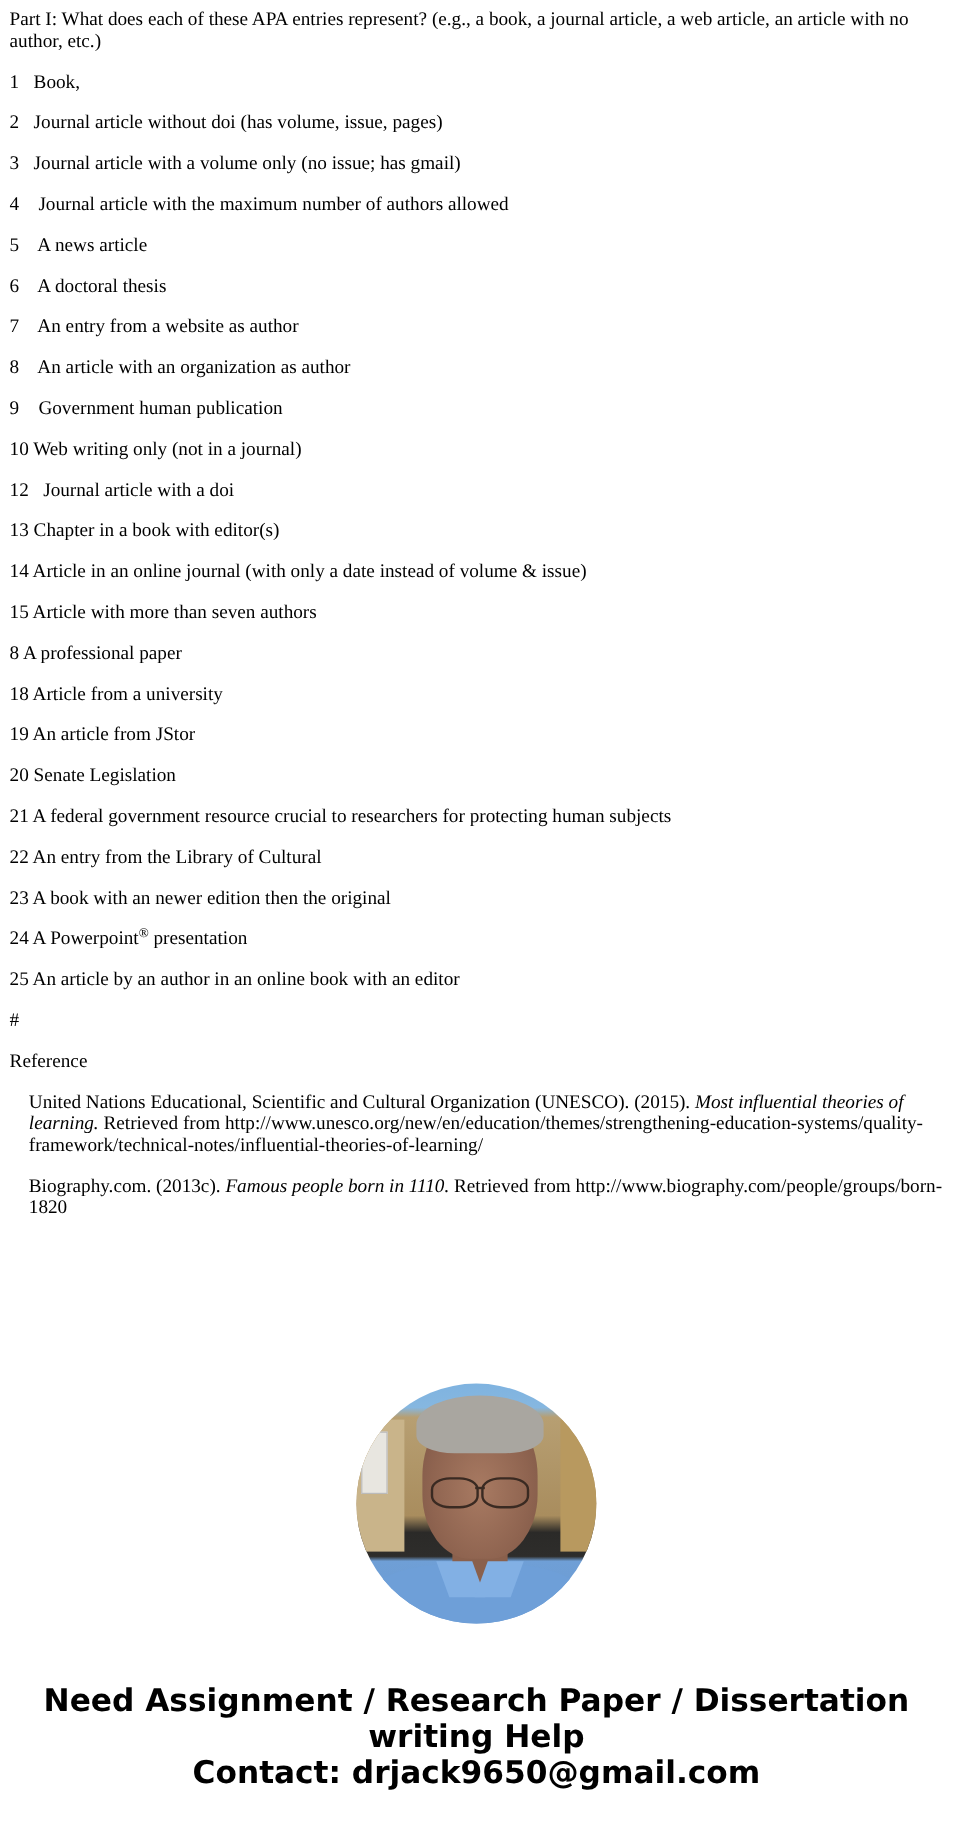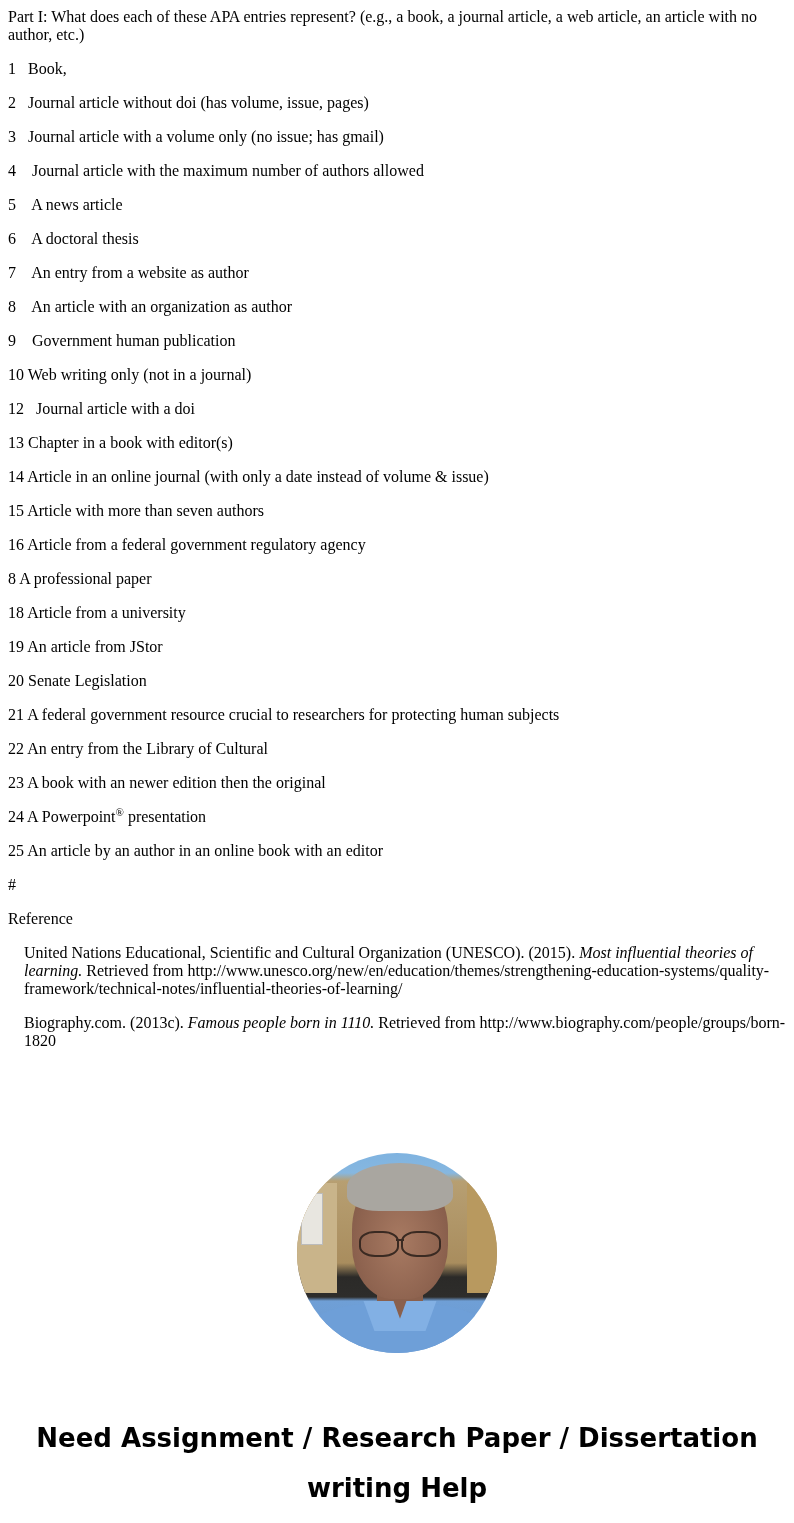--- a/index.html
+++ b/index.html
@@ -53,21 +53,21 @@
   .av-collar-r { position:absolute; left:104px; top:148px; width:30px; height:30px; background:#82b0e4; transform: skewX(-20deg); }
   .promo {
     position: absolute; left: 0; top: 1403px; width: 794px;
     text-align: center;
     font-family: "DejaVu Sans", sans-serif;
     font-weight: bold;
     font-size: 26px;
     line-height: 30px;
     color: #000000;
   }
-  .promo div { white-space: nowrap; margin-top: 20px; }
+  .promo div { white-space: nowrap; }
 </style>
 </head>
 <body>
 
 <div class="doc">
   <p class="heading">Part I: What does each of these APA entries represent? (e.g., a book, a journal article, a web article, an article with no author, etc.)</p>
 
   <div id="items-list">
       <p class="item"><span>1</span><span>   </span><span>Book,</span></p>
       <p class="item"><span>2</span><span>   </span><span>Journal article without doi (has volume, issue, pages)</span></p>
@@ -76,21 +76,20 @@
       <p class="item"><span>5</span><span>    </span><span>A news article</span></p>
       <p class="item"><span>6</span><span>    </span><span>A doctoral thesis</span></p>
       <p class="item"><span>7</span><span>    </span><span>An entry from a website as author</span></p>
       <p class="item"><span>8</span><span>    </span><span>An article with an organization as author</span></p>
       <p class="item"><span>9</span><span>    </span><span>Government human publication</span></p>
       <p class="item"><span>10</span><span> </span><span>Web writing only (not in a journal)</span></p>
       <p class="item"><span>12</span><span>   </span><span>Journal article with a doi</span></p>
       <p class="item"><span>13</span><span> </span><span>Chapter in a book with editor(s)</span></p>
       <p class="item"><span>14</span><span> </span><span>Article in an online journal (with only a date instead of volume &amp; issue)</span></p>
       <p class="item"><span>15</span><span> </span><span>Article with more than seven authors</span></p>
-      <p class="item"><span>16</span><span> </span><span>Article from a federal government regulatory agency</span></p>
       <p class="item"><span>8</span><span> </span><span>A professional paper</span></p>
       <p class="item"><span>18</span><span> </span><span>Article from a university</span></p>
       <p class="item"><span>19</span><span> </span><span>An article from JStor</span></p>
       <p class="item"><span>20</span><span> </span><span>Senate Legislation</span></p>
       <p class="item"><span>21</span><span> </span><span>A federal government resource crucial to researchers for protecting human subjects</span></p>
       <p class="item"><span>22</span><span> </span><span>An entry from the Library of Cultural</span></p>
       <p class="item"><span>23</span><span> </span><span>A book with an newer edition then the original</span></p>
     </div>
 
   <p class="item"><span>24</span><span> A Powerpoint</span><sup>®</sup><span> presentation</span></p>

